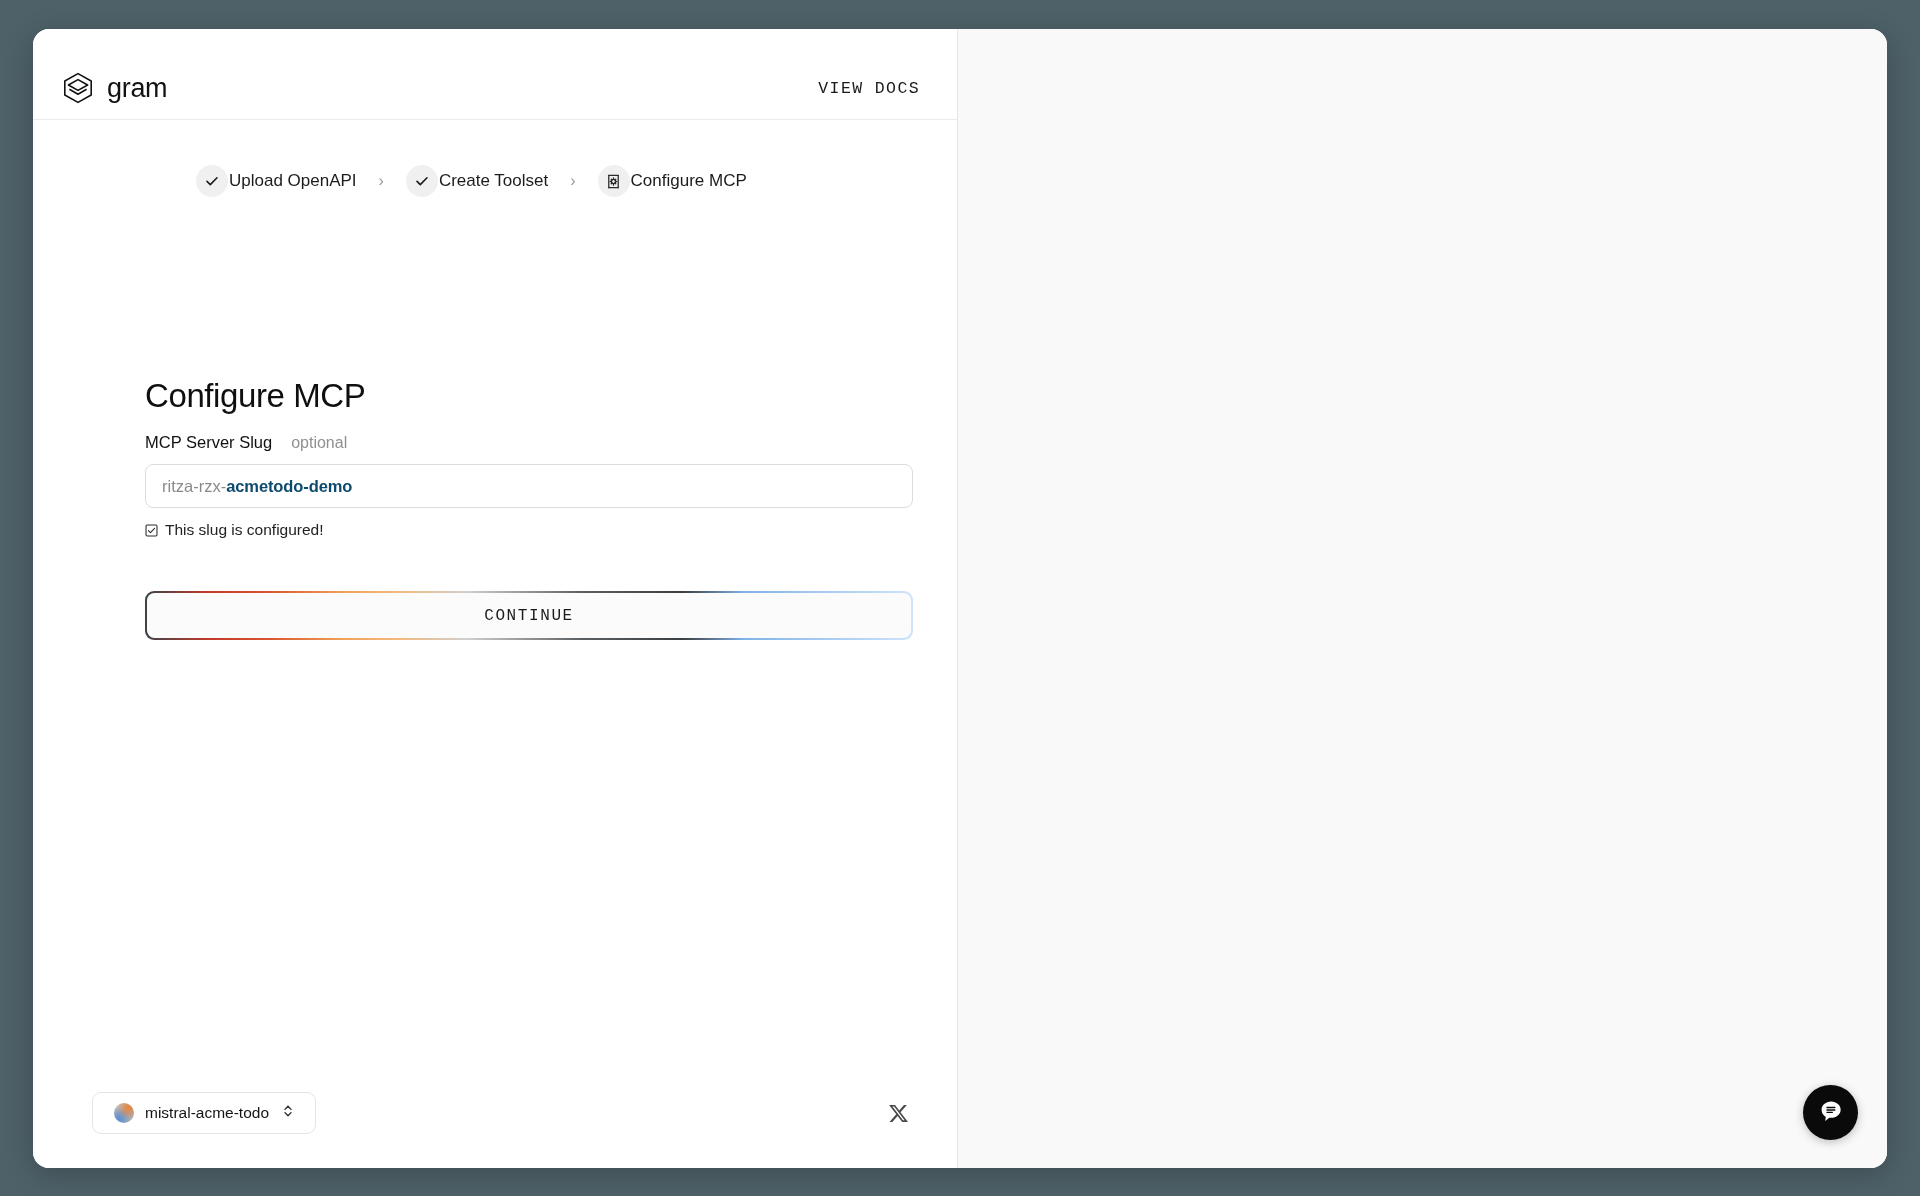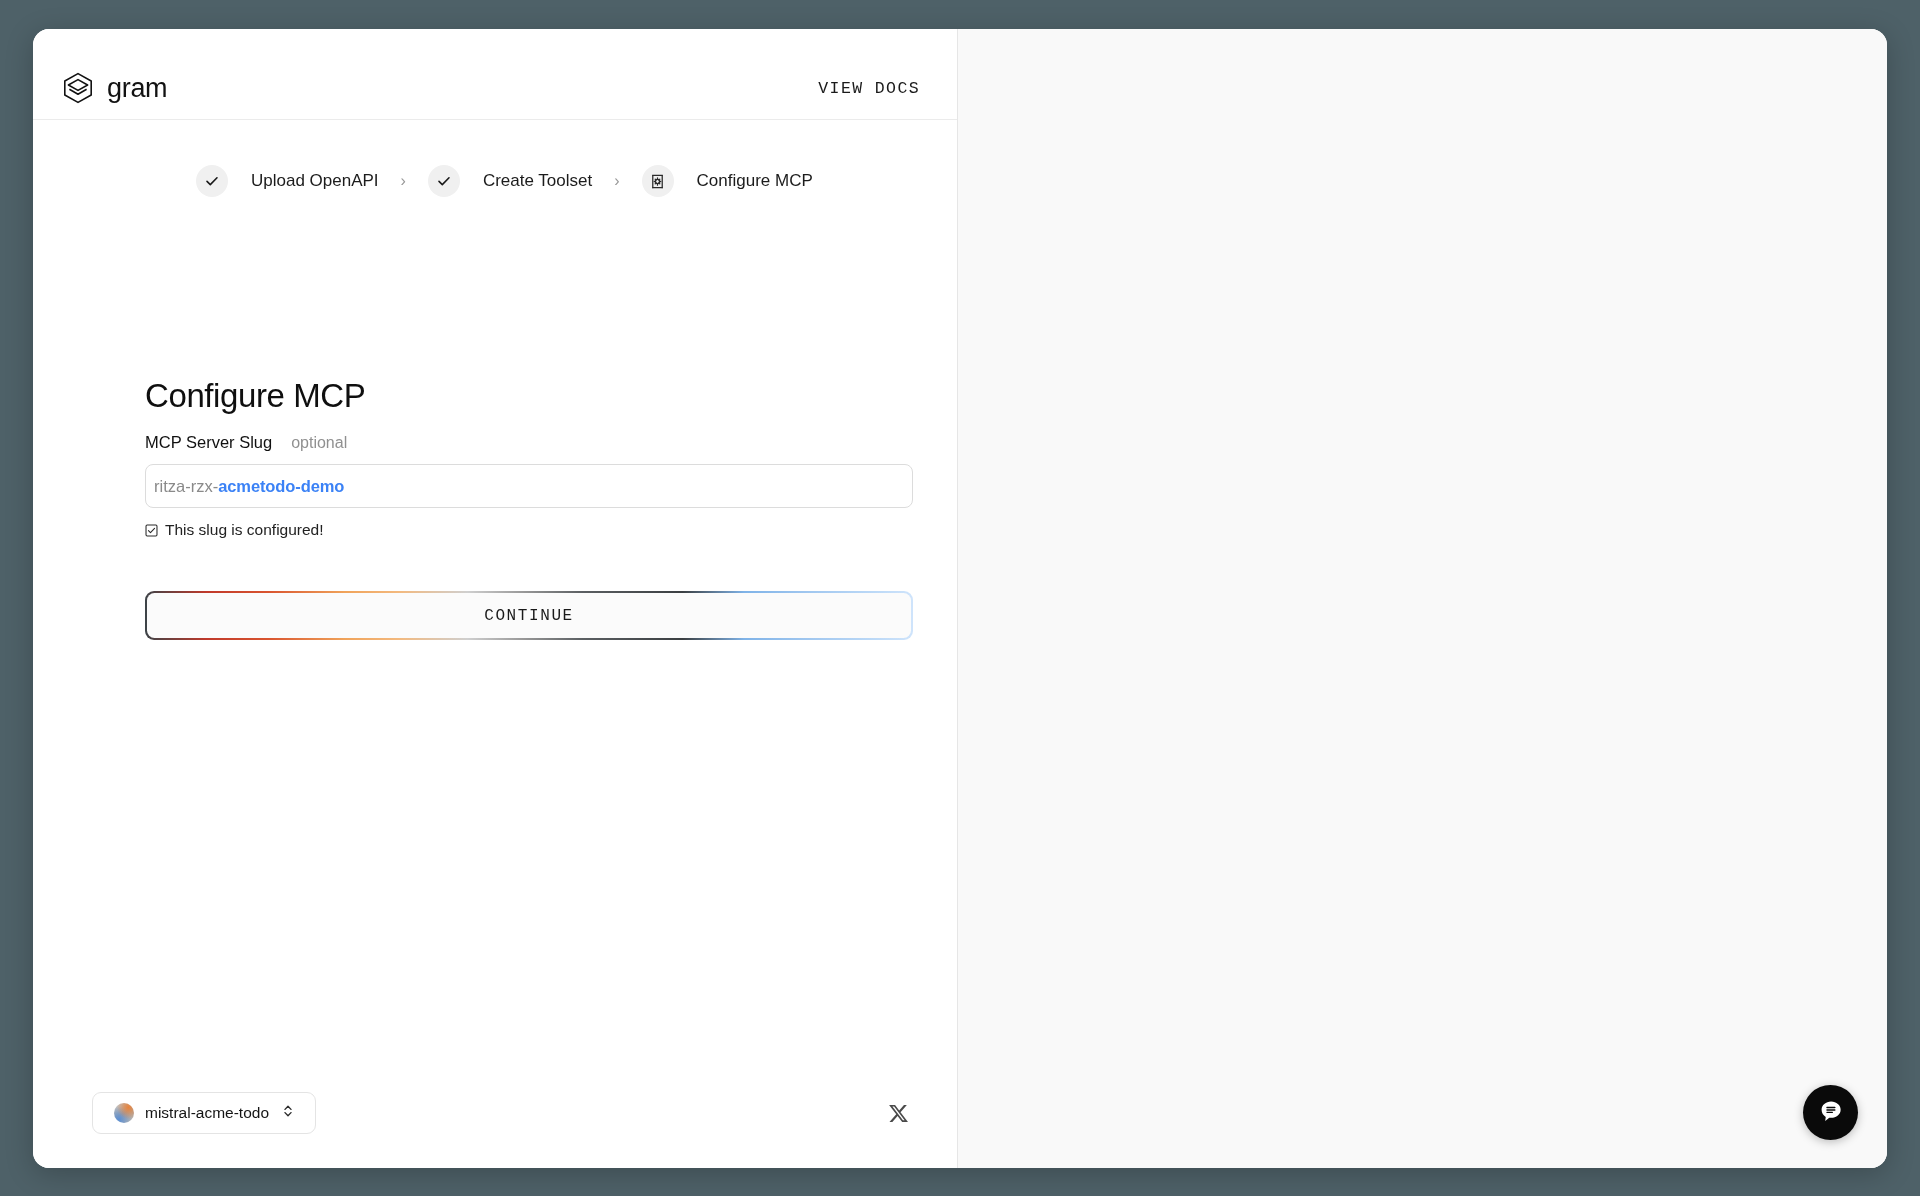--- a/index.html
+++ b/index.html
@@ -89,21 +89,21 @@
   .stepper {
     display: flex;
     align-items: center;
     padding: 45px 0 0 163px;
     gap: 0;
   }
 
   .step {
     display: flex;
     align-items: center;
-    gap: 23px;
+    gap: 1px;
     cursor: pointer;
     justify-content: center;
   }
 
   .step-badge {
     width: 32px;
     height: 32px;
     border-radius: 50%;
     background: #f0f0f0;
     display: flex;
@@ -164,28 +164,28 @@
     color: #909090;
   }
 
   .slug-input {
     width: 768px;
     height: 44px;
     border: 1px solid #dcdcdc;
     border-radius: 8px;
     display: flex;
     align-items: center;
-    padding: 0 8px;
+    padding: 0 16px;
     background: #fff;
     cursor: text;
     font-size: 16.5px;
   }
 
   .slug-prefix { color: #8a8a8a; }
-  .slug-value  { color: #3b82f6; font-weight: 600; letter-spacing: -0.1px; }
+  .slug-value  { color: #0c4a6e; font-weight: 600; letter-spacing: -0.1px; }
 
   .slug-status {
     display: flex;
     align-items: center;
     gap: 7px;
     margin-top: 13px;
     font-size: 15.5px;
     color: #222;
   }
 

